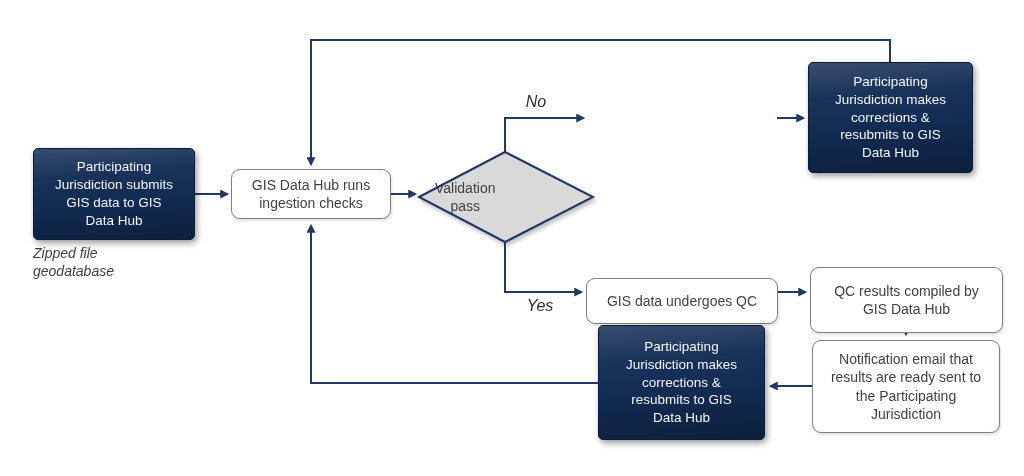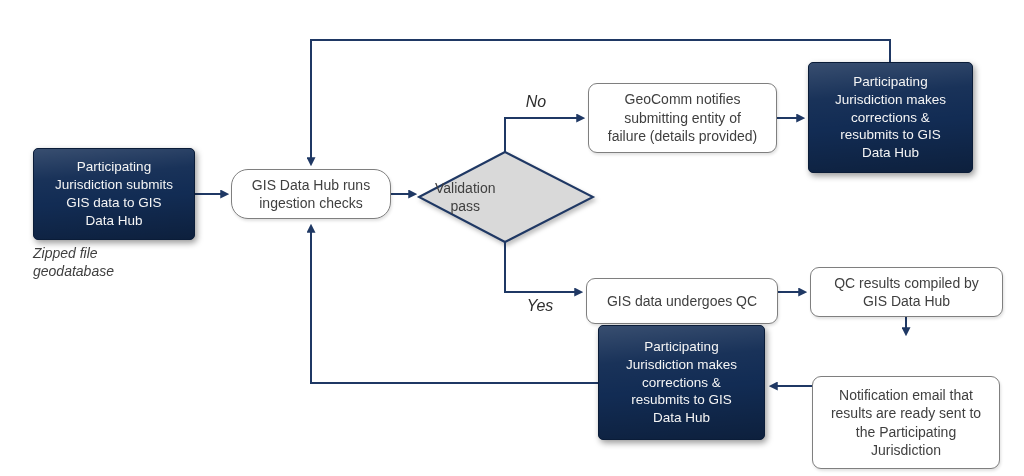--- a/index.html
+++ b/index.html
@@ -81,58 +81,53 @@
   <div class="node dark" style="left:33px;top:148px;width:162px;height:92px;">
     <span class="node-label">Participating
 Jurisdiction submits
 GIS data to GIS
 Data Hub</span>
   </div>
 
   <div class="caption" style="left:33px;top:245px;width:162px;">Zipped file
 geodatabase</div>
 
-  <div class="node light" style="left:231px;top:169px;width:160px;height:50px;border-radius:17px;">
+  <div class="node light" style="left:231px;top:169px;width:160px;height:50px;">
     <span class="node-label">GIS Data Hub runs
 ingestion checks</span>
   </div>
 
   <div class="diamond-label" style="left:435px;top:171px;width:140px;height:52px;">
     <span class="node-label">Validation
 pass</span>
   </div>
 
   <div class="edge-label" style="left:516px;top:93px;width:40px;">No</div>
 
   <div class="edge-label" style="left:518px;top:297px;width:44px;">Yes</div>
 
-  <div class="node light" style="left:588px;top:83px;width:189px;height:70px;">
-    <span class="node-label">GeoComm notifies
-submitting entity of
-failure (details provided)</span>
-  </div>
 
   <div class="node dark" style="left:808px;top:62px;width:165px;height:111px;">
     <span class="node-label">Participating
 Jurisdiction makes
 corrections &amp;
 resubmits to GIS
 Data Hub</span>
   </div>
 
   <div class="node light" style="left:586px;top:278px;width:192px;height:46px;">
     <span class="node-label">GIS data undergoes QC</span>
   </div>
 
-  <div class="node light" style="left:810px;top:267px;width:193px;height:50px;">
+  <div class="node light" style="left:810px;top:267px;width:193px;height:66px;">
     <span class="node-label">QC results compiled by
 GIS Data Hub</span>
   </div>
 
-  <div class="node light" style="left:812px;top:340px;width:188px;height:93px;margin-top:36px;">
+  <div class="node light" style="left:812px;top:340px;width:188px;height:93px;">
     <span class="node-label">Notification email that
 results are ready sent to
 the Participating
 Jurisdiction</span>
   </div>
 
   <div class="node dark" style="left:598px;top:325px;width:167px;height:115px;">
     <span class="node-label">Participating
 Jurisdiction makes
 corrections &amp;

